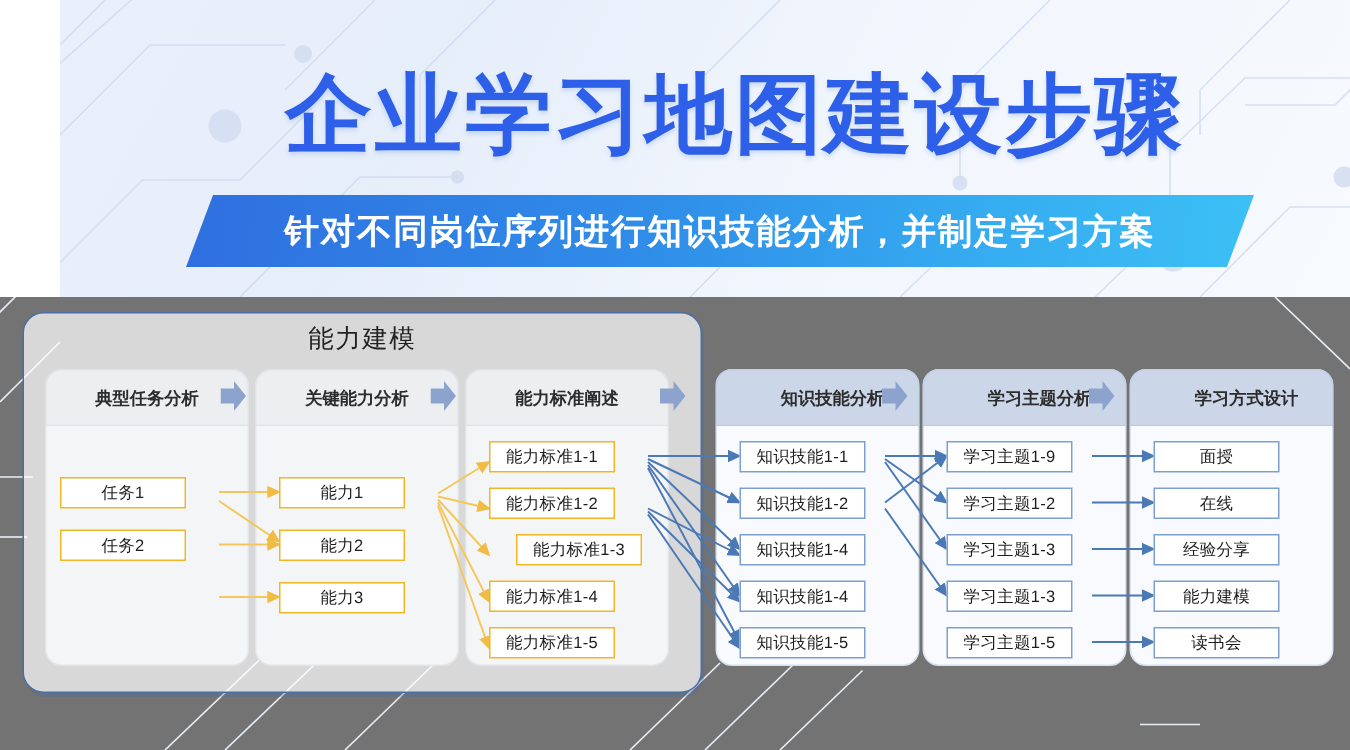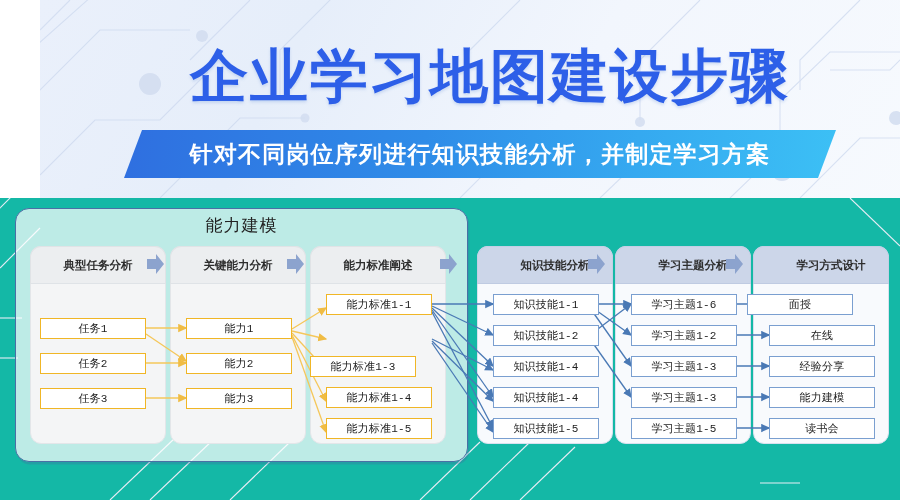--- a/index.html
+++ b/index.html
@@ -40,23 +40,22 @@
   .banner-text {
     position:absolute; left:0; top:0; width:712px; height:48px;
     display:flex; align-items:center; justify-content:center;
     color:#fff; font-size:23px; font-weight:bold; letter-spacing:1.2px;
     white-space:nowrap;
   }
 
   
   .diagram {
     position:absolute; left:0; top:198px; width:900px; height:302px;
-    background:#14b8a6;
+    background:#737373;
     overflow:hidden;
-    font-family:Liberation Mono, monospace;
   }
   .diagram-bg { position:absolute; left:0; top:0; width:900px; height:302px; }
 
   
   .model-box {
     position:absolute; left:15px; top:10px; width:453px; height:254px;
     border:1.6px solid #4a6fa5; border-radius:14px;
     background:rgba(255,255,255,.72);
     box-shadow:1.5px 2.5px 0 rgba(70,105,160,.30);
   }
@@ -84,21 +83,21 @@
   .col.blue .col-head { background:#ccd6e9; border:1px solid #c3cfe5; border-bottom:1px solid #bfcbe2;padding-left:20px; }
 
   .c1 { left:30px; } .c2 { left:170px; } .c3 { left:310px; }
   .c4 { left:477px; } .c5 { left:615px; } .c6 { left:753px; }
 
   
   .step-arrow { position:absolute; top:56px; width:17px; height:20px; }
 
   
   .node {
-    position:absolute; height:21px; width:106px;
+    position:absolute; height:21px; width:84px;
     display:flex; align-items:center; justify-content:center;
     font-size:11px; color:#1d1d1d; background:#fff;
     white-space:nowrap; letter-spacing:.2px;
   }
   .node.y { border:1.5px solid #f0b626; }
   .node.b { border:1.2px solid #7a9fd0; }
 
   
   .links { position:absolute; left:0; top:0; width:900px; height:302px; pointer-events:none; }
 </style>
@@ -248,42 +247,42 @@
       <path d="M728 106 L769 106"></path>
       <path d="M728 137 L769 137"></path>
       <path d="M728 168 L769 168"></path>
       <path d="M728 199 L769 199"></path>
       <path d="M728 230 L769 230"></path>
     </g>
   </svg>
 
   <div class="node y" style="left:40px; top:120px">任务1</div>
   <div class="node y" style="left:40px; top:155px">任务2</div>
-  <div class="node y" style="left:40px; top:190px">任务3</div>
 
   <div class="node y" style="left:186px; top:120px">能力1</div>
   <div class="node y" style="left:186px; top:155px">能力2</div>
   <div class="node y" style="left:186px; top:190px">能力3</div>
 
   <div class="node y" style="left:326px; top:96px">能力标准1-1</div>
-  <div class="node y" style="left:310px; top:158px">能力标准1-3</div>
+  <div class="node y" style="left:326px; top:127px">能力标准1-2</div>
+  <div class="node y" style="left:344px; top:158px">能力标准1-3</div>
   <div class="node y" style="left:326px; top:189px">能力标准1-4</div>
   <div class="node y" style="left:326px; top:220px">能力标准1-5</div>
 
   <div class="node b" style="left:493px; top:96px">知识技能1-1</div>
   <div class="node b" style="left:493px; top:127px">知识技能1-2</div>
   <div class="node b" style="left:493px; top:158px">知识技能1-4</div>
   <div class="node b" style="left:493px; top:189px">知识技能1-4</div>
   <div class="node b" style="left:493px; top:220px">知识技能1-5</div>
 
-  <div class="node b" style="left:631px; top:96px">学习主题1-6</div>
+  <div class="node b" style="left:631px; top:96px">学习主题1-9</div>
   <div class="node b" style="left:631px; top:127px">学习主题1-2</div>
   <div class="node b" style="left:631px; top:158px">学习主题1-3</div>
   <div class="node b" style="left:631px; top:189px">学习主题1-3</div>
   <div class="node b" style="left:631px; top:220px">学习主题1-5</div>
 
-  <div class="node b" style="left:747px; top:96px">面授</div>
+  <div class="node b" style="left:769px; top:96px">面授</div>
   <div class="node b" style="left:769px; top:127px">在线</div>
   <div class="node b" style="left:769px; top:158px">经验分享</div>
   <div class="node b" style="left:769px; top:189px">能力建模</div>
   <div class="node b" style="left:769px; top:220px">读书会</div>
 
 </div>
 
 </body></html>

